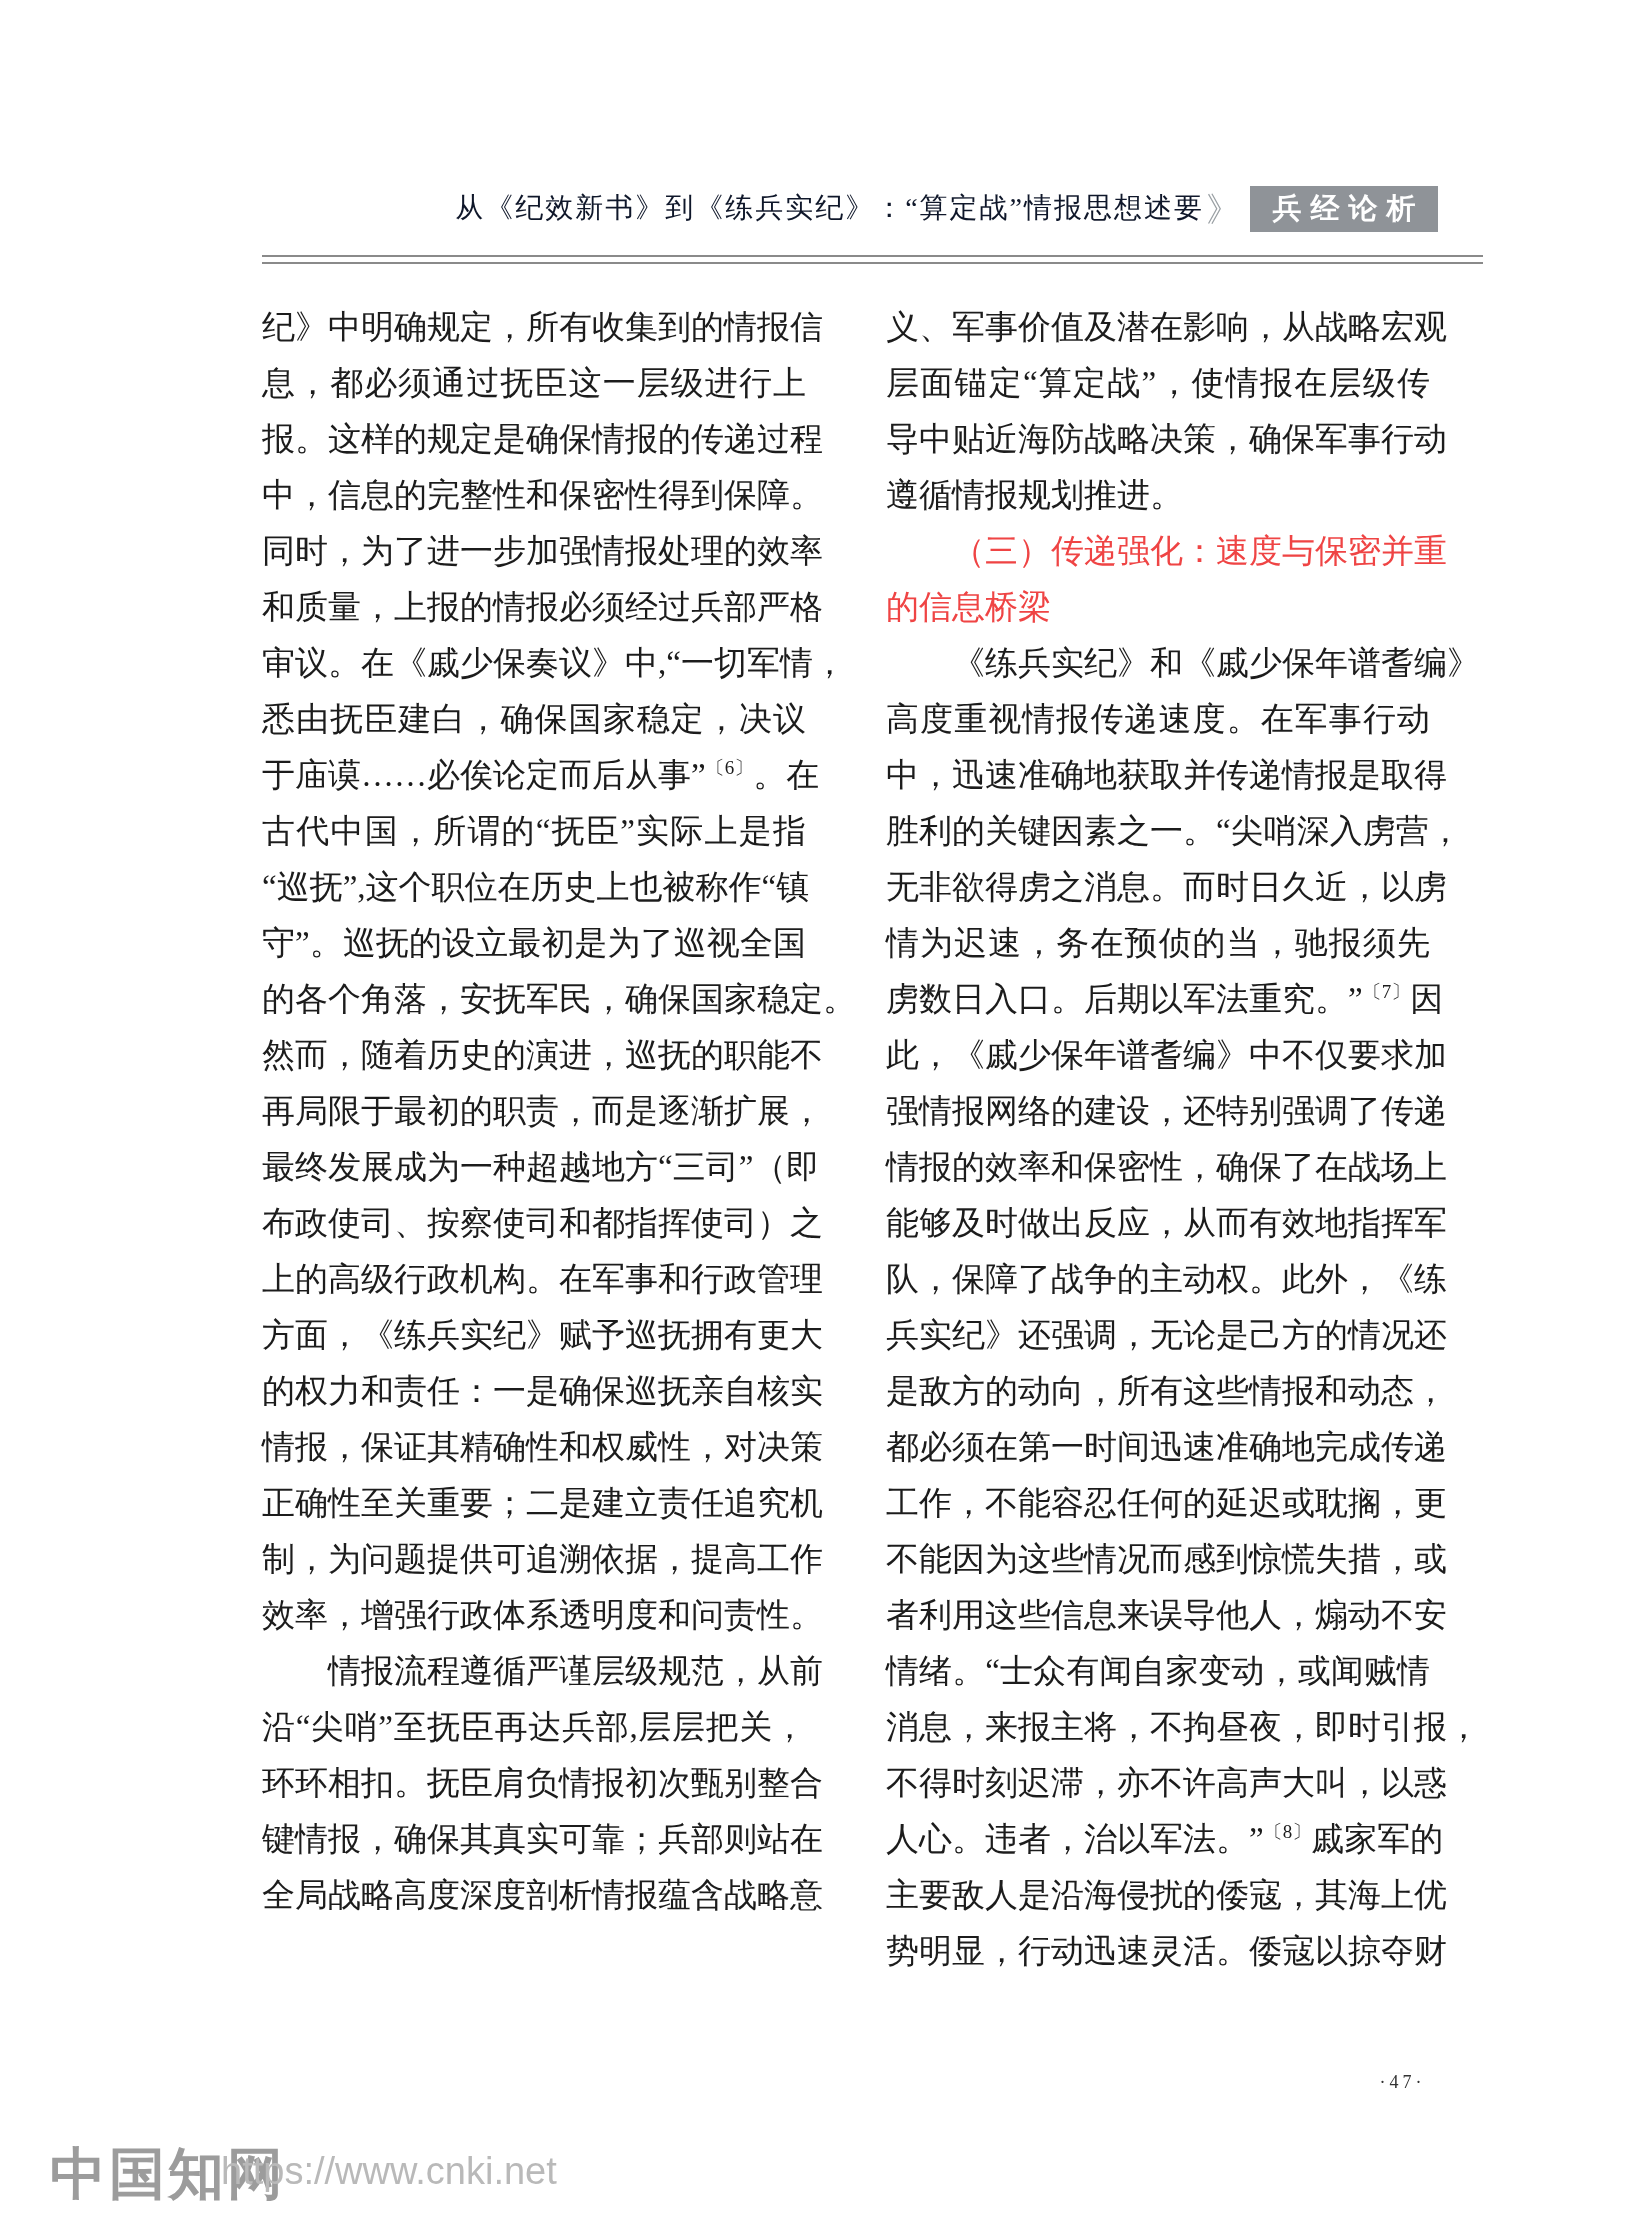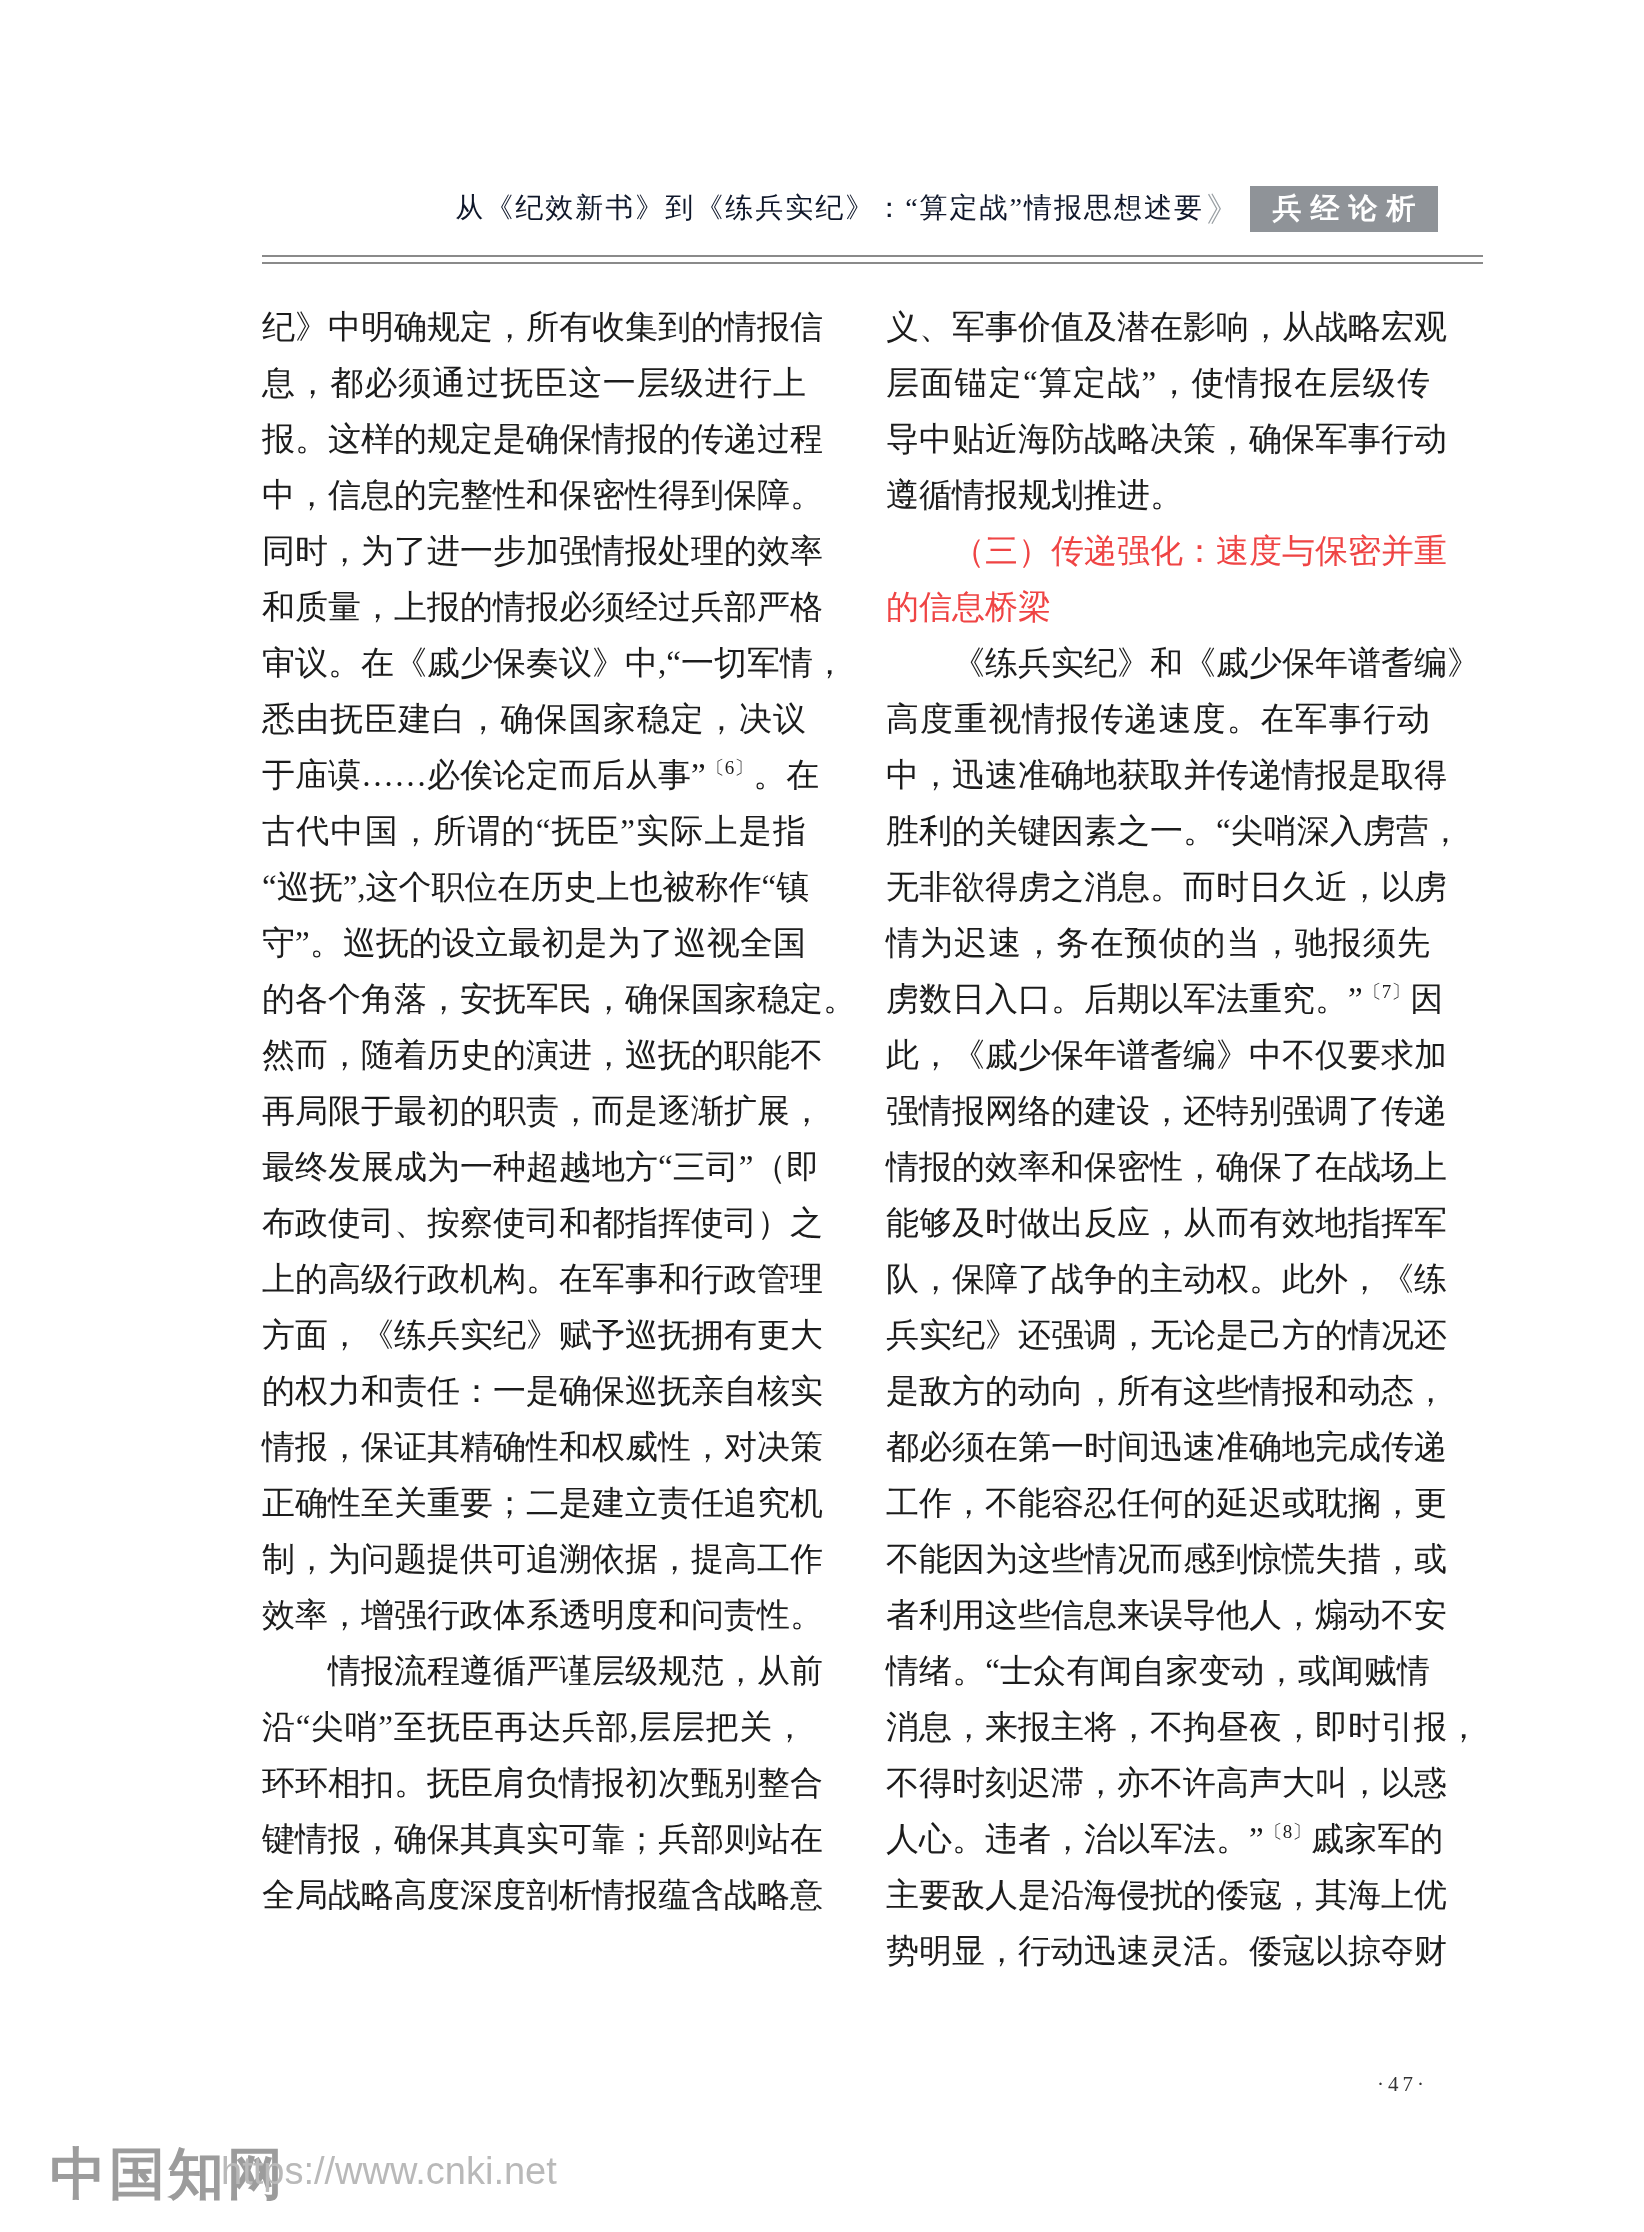--- a/index.html
+++ b/index.html
@@ -59,21 +59,21 @@
   .line.kai{color:#ef4444;font-weight:500;}
   sup.fn{
     font-size:19px;
     vertical-align:super;
     line-height:0;
     letter-spacing:0;
   }
   
   .page-num{
     position:absolute;top:2072px;left:1348px;width:109px;
-    font-size:21px;color:#333333;
+    font-size:18px;color:#333333;
     letter-spacing:4px;text-align:center;
   }
   .ft-brand{
     position:absolute;top:2145px;left:50px;
     font-size:56px;line-height:46px;
     color:#9c9c9c;letter-spacing:3px;
     font-family:"Liberation Sans","DejaVu Sans",sans-serif;
     font-weight:bold;
     margin-top:6px;
   }

